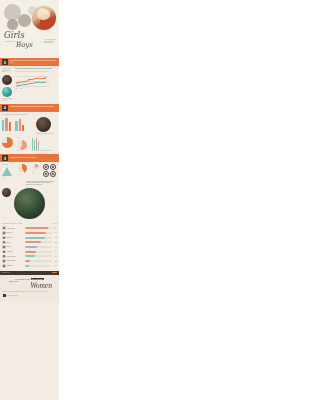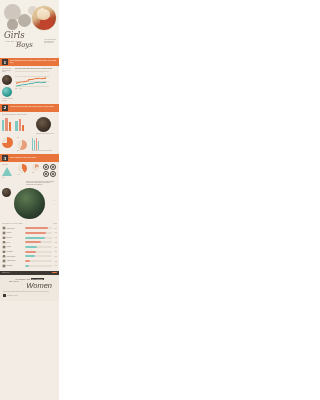--- a/index.html
+++ b/index.html
@@ -67,21 +67,21 @@
   .htrack{flex:1;height:1.8px;background:#e6ded2;border-radius:1px;overflow:hidden;}
   .hfill{height:100%;border-radius:1px;}
 
   .gear{width:4px;height:4px;border-radius:50%;border:.5px solid #4a443e;position:relative;}
   .gear:after{content:"";position:absolute;inset:1px;border-radius:50%;background:#4a443e;}
 
   
   .footer{background:#efe8de;padding:3px 3px 4px;box-sizing:border-box;}
   .f-line1{font-size:1.8px;font-style:italic;color:#6b6158;text-align:center;}
   .f-hl{background:#3d3833;color:#f3eee6;padding:0 .6px;font-style:normal;font-weight:bold;}
-  .f-women{font-family:Liberation Sans, sans-serif;font-style:italic;font-size:7.5px;line-height:7px;color:#4e463e;text-align:right;padding-right:4px;}
+  .f-women{font-family:Liberation Serif, serif;font-style:italic;font-size:7.5px;line-height:7px;color:#4e463e;text-align:right;padding-right:4px;}
   .f-src{font-size:1px;line-height:1.5px;color:#a79c90;margin-top:2px;}
   .topbar{height:4px;background:#3d3833;display:flex;align-items:center;padding:0 2px;box-sizing:border-box;}
   .topbar .tb{font-size:1.1px;color:#cfc6ba;}
   .pill{background:#e8743c;width:5px;height:1.6px;border-radius:1px;}
 </style>
 </head>
 <body>
 
 <div class="page">
 

